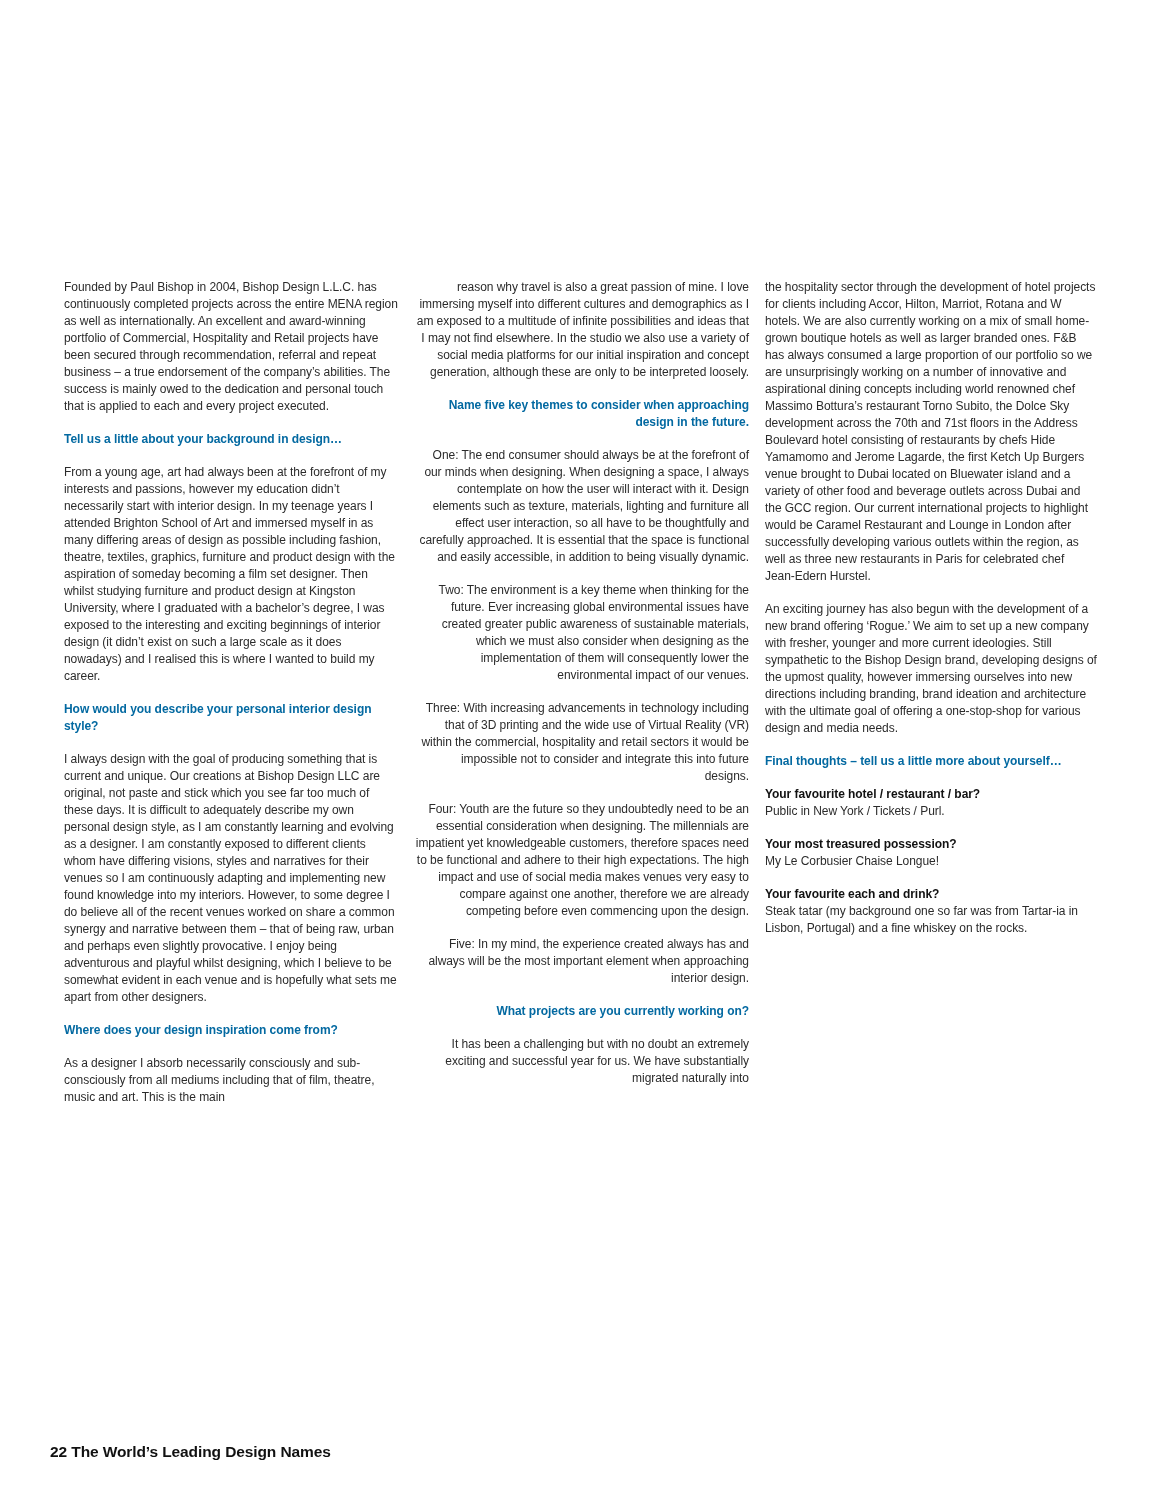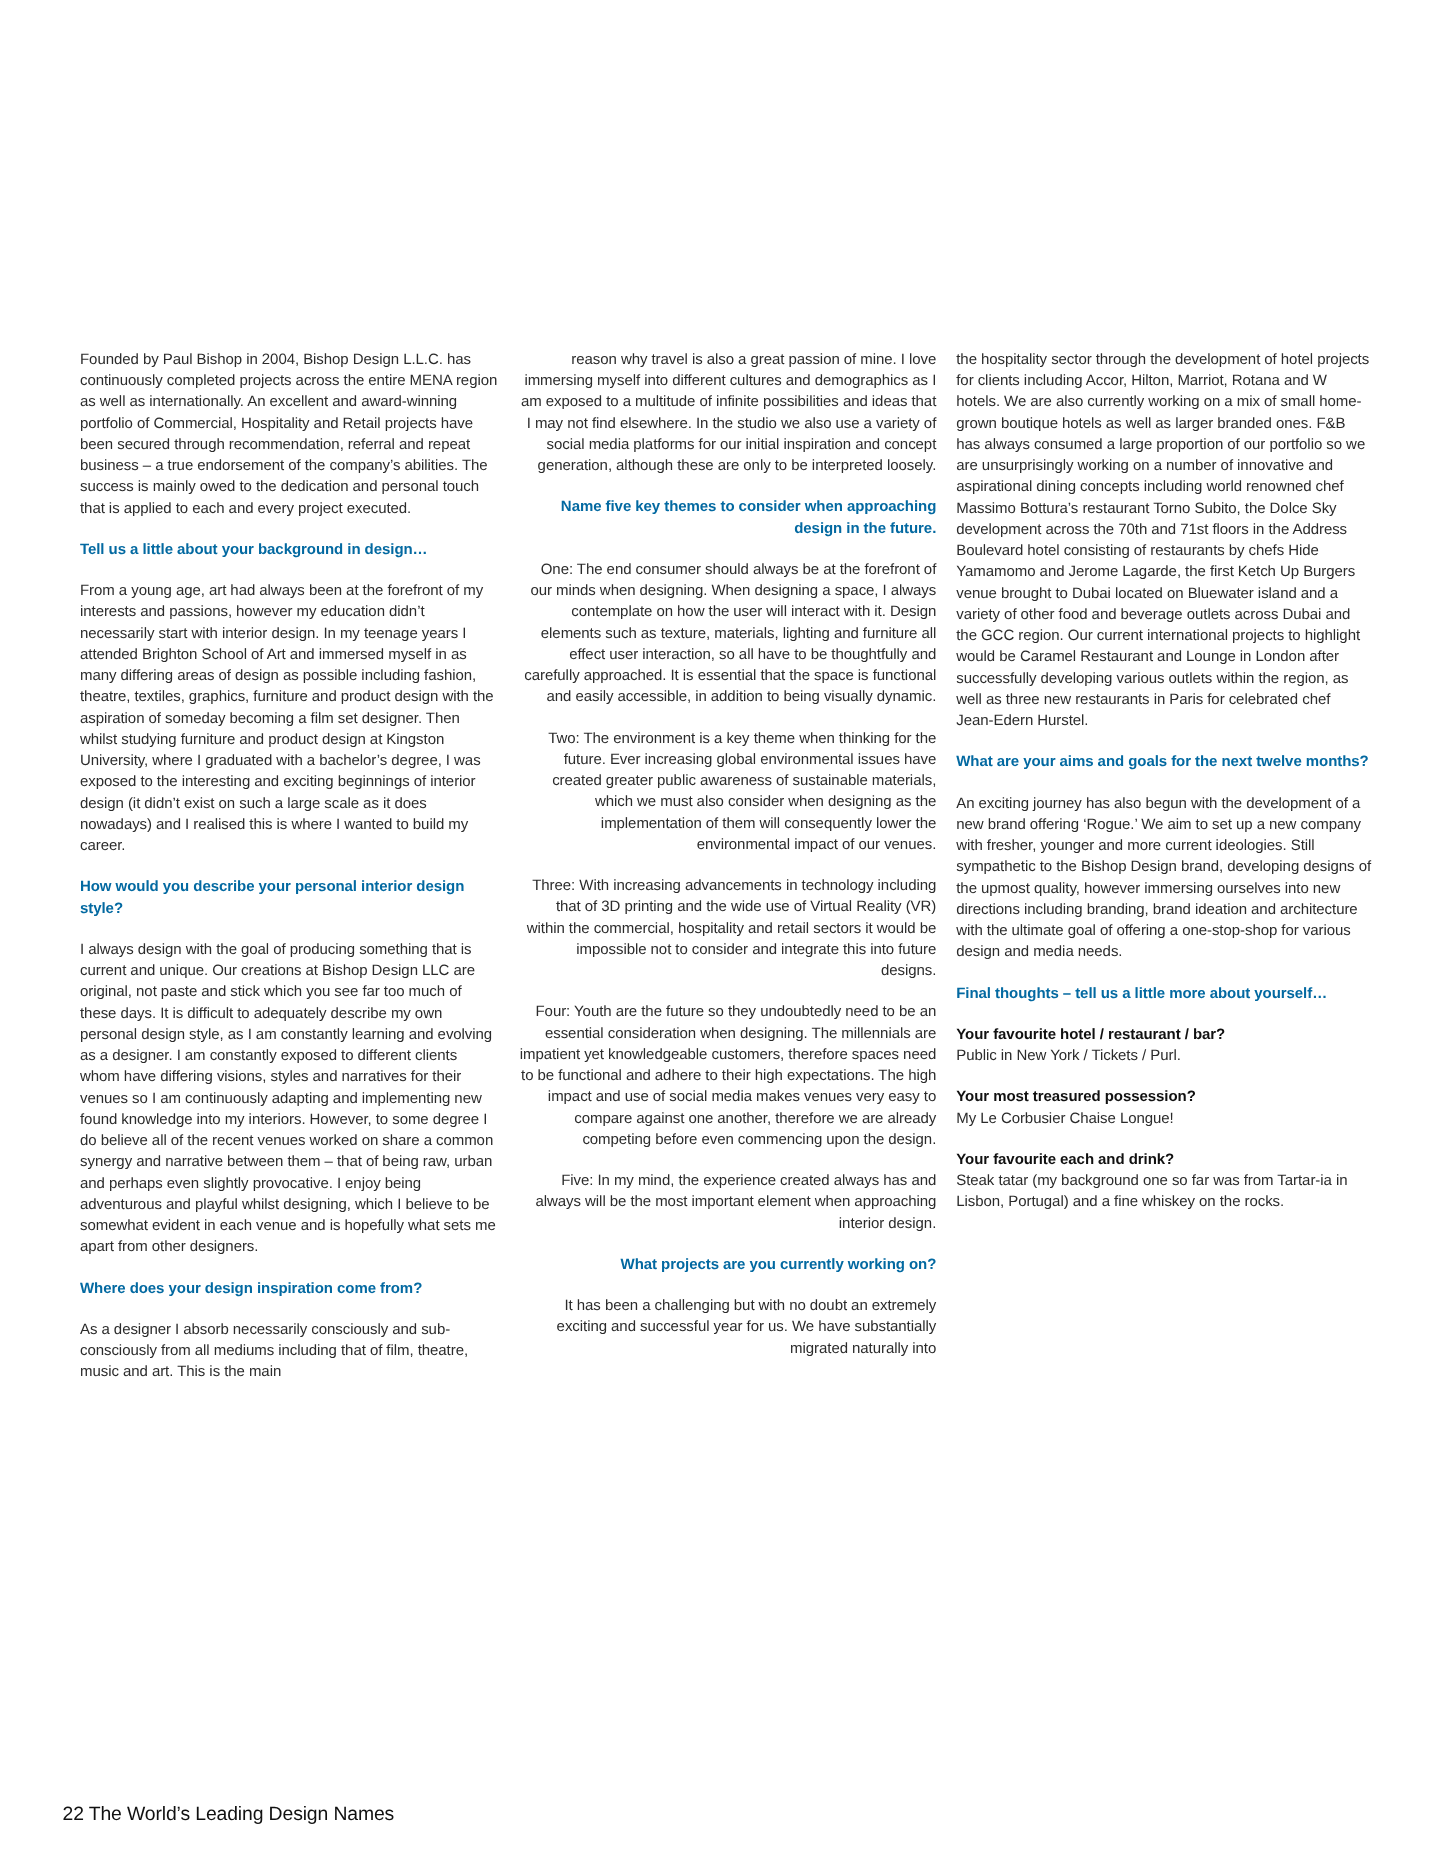--- a/index.html
+++ b/index.html
@@ -14,21 +14,21 @@
     .col1 { left: 64px; }
     .col2 { left: 415px; text-align: right; }
     .col3 { left: 765px; width: 332px; }
     .col p { margin: 0 0 16px 0; }
     .col p.q { font-weight: bold; color: #0369a1; margin-bottom: 16px; }
     .col .qa { margin: 0 0 16px 0; }
     .col .qa .q { font-weight: bold; color: #111111; display: block; }
     .col .qa .a { display: block; }
     .footer {
       position: absolute; left: 50px; top: 1443px;
-      font-size: 15.5px; font-weight: normal; color: #111111; letter-spacing: -0.1px;
+      font-size: 15.5px; font-weight: bold; color: #111111; letter-spacing: -0.1px;
     }
   </style>
 </head>
 <body>
 
 <div class="col col1">
   <p>Founded by Paul Bishop in 2004, Bishop Design L.L.C. has continuously completed projects across the entire MENA region as well as internationally. An excellent and award-winning portfolio of Commercial, Hospitality and Retail projects have been secured through recommendation, referral and repeat business – a true endorsement of the company’s abilities. The success is mainly owed to the dedication and personal touch that is applied to each and every project executed.</p>
   <p class="q">Tell us a little about your background in design…</p>
   <p>From a young age, art had always been at the forefront of my interests and passions, however my education didn’t necessarily start with interior design. In my teenage years I attended Brighton School of Art and immersed myself in as many differing areas of design as possible including fashion, theatre, textiles, graphics, furniture and product design with the aspiration of someday becoming a film set designer. Then whilst studying furniture and product design at Kingston University, where I graduated with a bachelor’s degree, I was exposed to the interesting and exciting beginnings of interior design (it didn’t exist on such a large scale as it does nowadays) and I realised this is where I wanted to build my career.</p>
   <p class="q">How would you describe your personal interior design style?</p>
@@ -44,21 +44,20 @@
   <p>Two: The environment is a key theme when thinking for the future. Ever increasing global environmental issues have created greater public awareness of sustainable materials, which we must also consider when designing as the implementation of them will consequently lower the environmental impact of our venues.</p>
   <p>Three: With increasing advancements in technology including that of 3D printing and the wide use of Virtual Reality (VR) within the commercial, hospitality and retail sectors it would be impossible not to consider and integrate this into future designs.</p>
   <p>Four: Youth are the future so they undoubtedly need to be an essential consideration when designing. The millennials are impatient yet knowledgeable customers, therefore spaces need to be functional and adhere to their high expectations. The high impact and use of social media makes venues very easy to compare against one another, therefore we are already competing before even commencing upon the design.</p>
   <p>Five: In my mind, the experience created always has and always will be the most important element when approaching interior design.</p>
   <p class="q">What projects are you currently working on?</p>
   <p>It has been a challenging but with no doubt an extremely exciting and successful year for us. We have substantially migrated naturally into</p>
 </div>
 
 <div class="col col3">
   <p>the hospitality sector through the development of hotel projects for clients including Accor, Hilton, Marriot, Rotana and W hotels. We are also currently working on a mix of small home-grown boutique hotels as well as larger branded ones. F&amp;B has always consumed a large proportion of our portfolio so we are unsurprisingly working on a number of innovative and aspirational dining concepts including world renowned chef Massimo Bottura’s restaurant Torno Subito, the Dolce Sky development across the 70th and 71st floors in the Address Boulevard hotel consisting of restaurants by chefs Hide Yamamomo and Jerome Lagarde, the first Ketch Up Burgers venue brought to Dubai located on Bluewater island and a variety of other food and beverage outlets across Dubai and the GCC region. Our current international projects to highlight would be Caramel Restaurant and Lounge in London after successfully developing various outlets within the region, as well as three new restaurants in Paris for celebrated chef Jean-Edern Hurstel.</p>
-  <p class="q">What are your aims and goals for the next twelve months?</p>
   <p>An exciting journey has also begun with the development of a new brand offering ‘Rogue.’ We aim to set up a new company with fresher, younger and more current ideologies. Still sympathetic to the Bishop Design brand, developing designs of the upmost quality, however immersing ourselves into new directions including branding, brand ideation and architecture with the ultimate goal of offering a one-stop-shop for various design and media needs.</p>
   <p class="q">Final thoughts – tell us a little more about yourself…</p>
 
   <div class="qa">
     <span class="q">Your favourite hotel / restaurant / bar?</span>
     <span class="a">Public in New York / Tickets / Purl.</span>
   </div>
   <div class="qa">
     <span class="q">Your most treasured possession?</span>
     <span class="a">My Le Corbusier Chaise Longue!</span>

